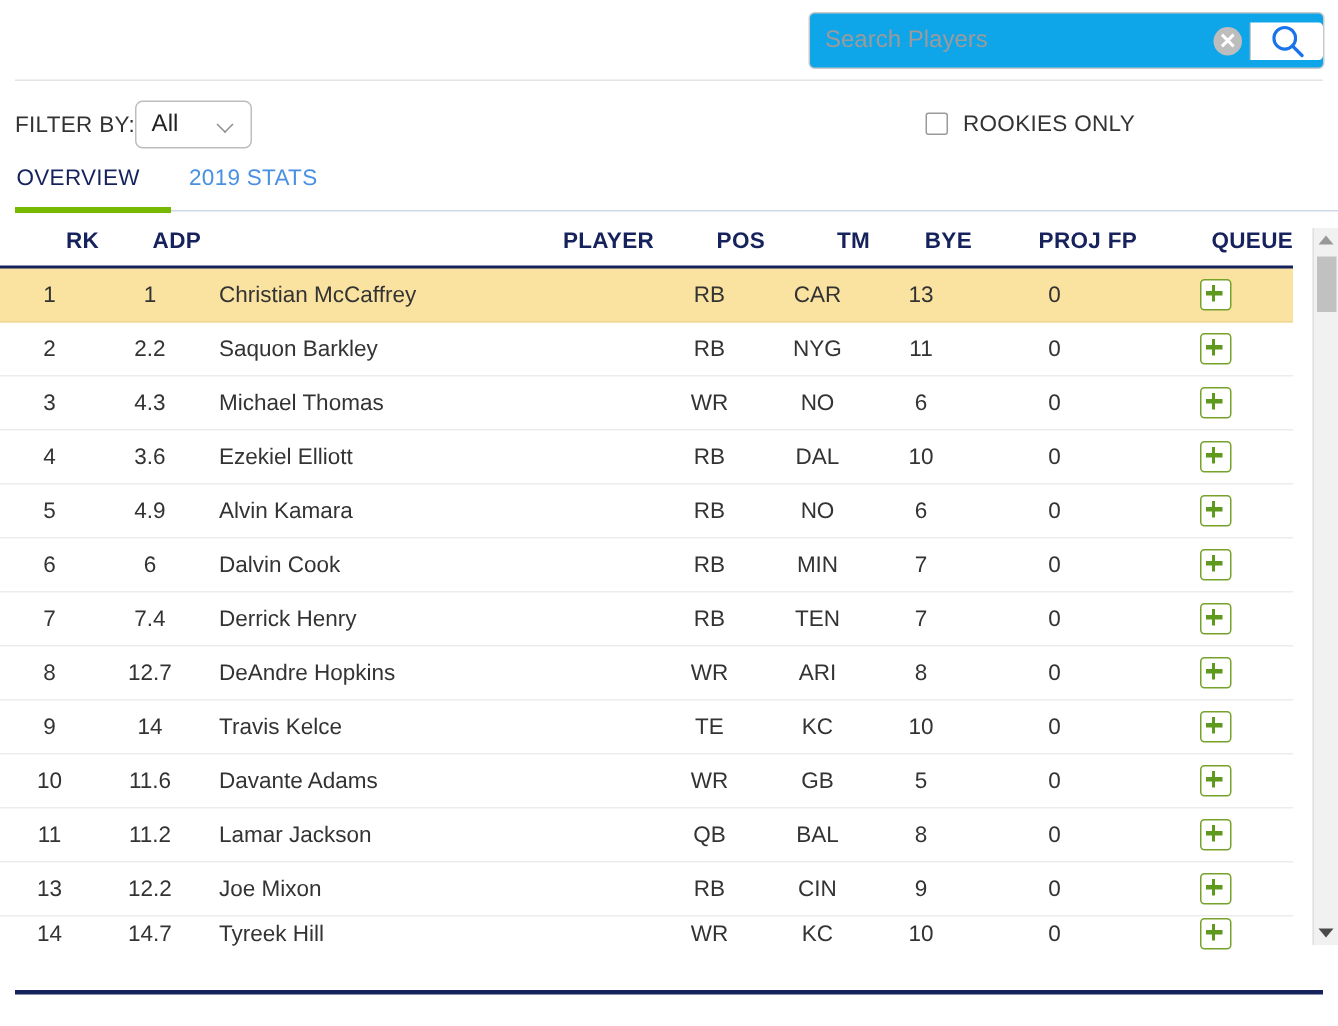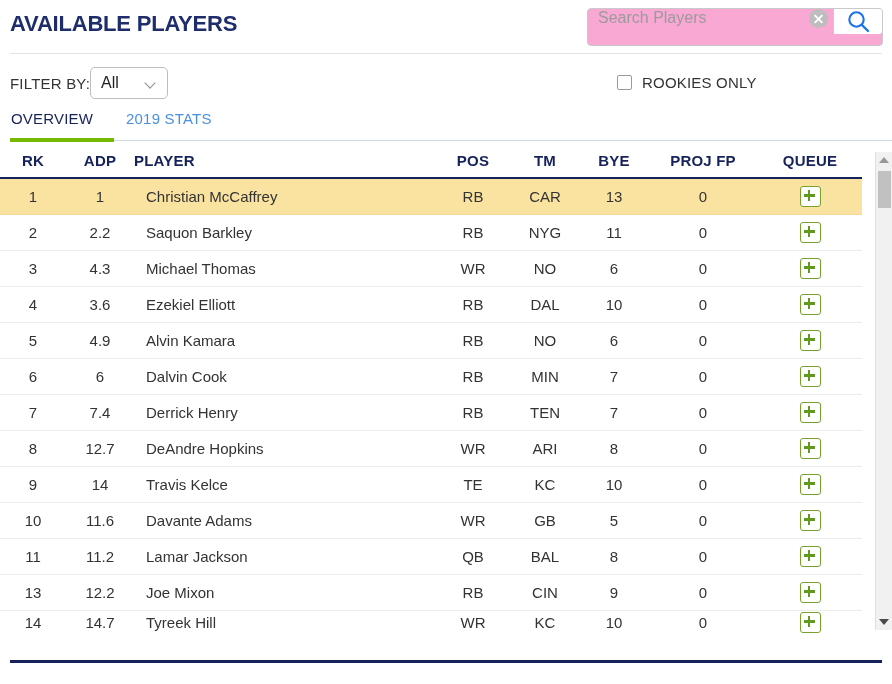--- a/index.html
+++ b/index.html
@@ -28,28 +28,28 @@
     font-size: 22px;
     font-weight: bold;
     letter-spacing: -0.2px;
     color: #1f2d6b;
     font-family: "Liberation Sans", sans-serif;
   }
   .search-wrap {
     position: absolute;
     right: 9px;
     top: 8px;
-    width: 296px;
+    width: 344px;
     height: 38px;
     border: 1px solid #c9c9c9;
     border-radius: 4px;
     box-sizing: border-box;
     display: flex;
-    align-items: flex-start;
-    background: #f9a8d4;
+    align-items: center;
+    background: #0ea5e9;
   }
   .search-input {
     flex: 1;
     border: 0;
     outline: none;
     padding: 0 10px;
     font-size: 16px;
     color: #333;
     font-family: "Liberation Sans", sans-serif;
     background: transparent;
@@ -211,20 +211,21 @@
     border-collapse: collapse;
     table-layout: fixed;
   }
   .tbl th {
     font-size: 15px;
     font-weight: bold;
     color: #16225c;
     padding: 0 0 8px 0;
     letter-spacing: 0.2px;
     border-bottom: 2px solid #16225c;
+    text-align: right;
   }
   .tbl td {
     font-size: 15px;
     color: #333;
     height: 33px;
     border-bottom: 1px solid #ececec;
   }
   .c-rk    { width: 66px;  text-align: center; }
   .c-adp   { width: 68px;  text-align: center; }
   .c-player{ width: 302px; text-align: left; padding-left: 12px; }
@@ -305,21 +306,20 @@
     right: 10px;
     bottom: 21px;
     height: 3px;
     background: #16225c;
   }
 </style>
 </head>
 <body>
 
 <div class="header">
-  <div class="page-title">AVAILABLE PLAYERS</div>
 
   <div class="search-wrap">
     <input class="search-input" type="text" placeholder="Search Players" style="">
     <div class="clear-icon">
       <span class="circle"></span>
     </div>
     <div class="search-btn">
       <svg width="25" height="25" viewBox="0 0 25 25">
         <circle cx="10.5" cy="10.5" r="7.2" fill="none" stroke="#1a73e8" stroke-width="2.1"></circle>
         <line x1="15.6" y1="15.6" x2="22" y2="22" stroke="#1a73e8" stroke-width="2.3" stroke-linecap="round"></line>

